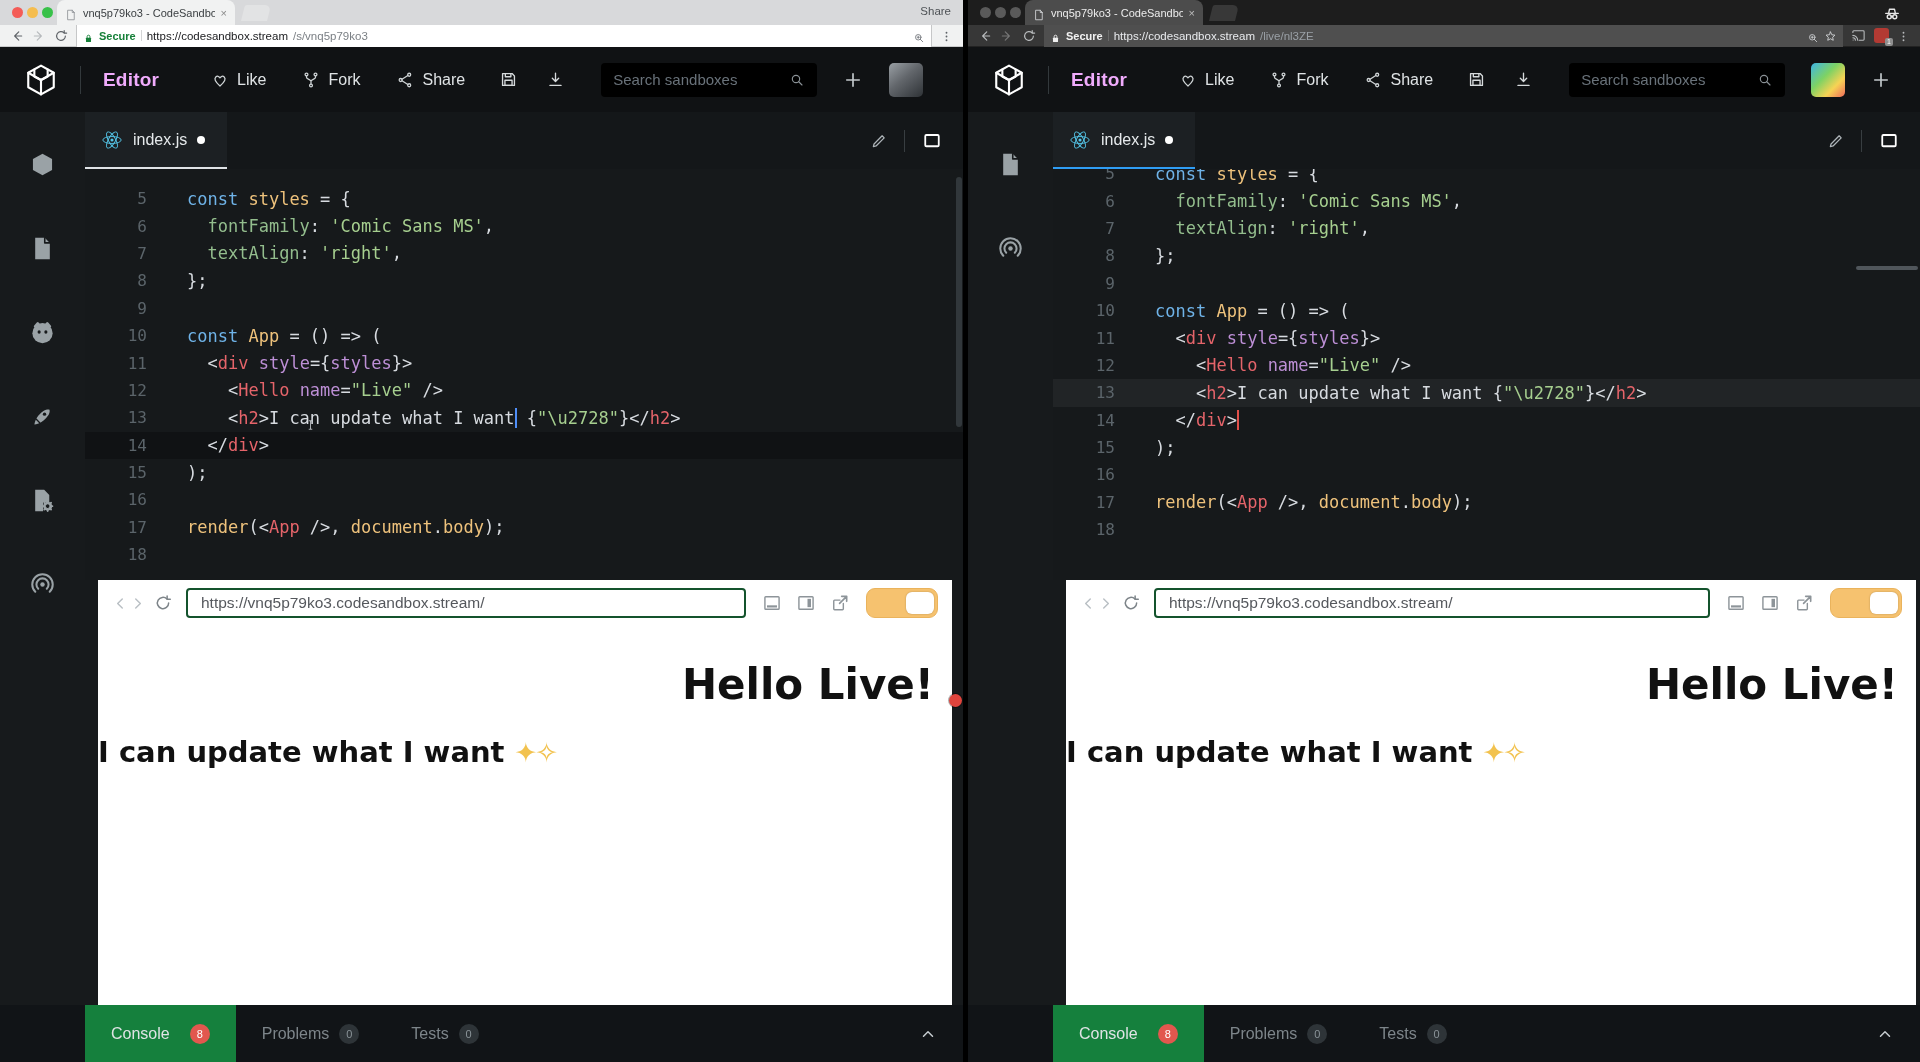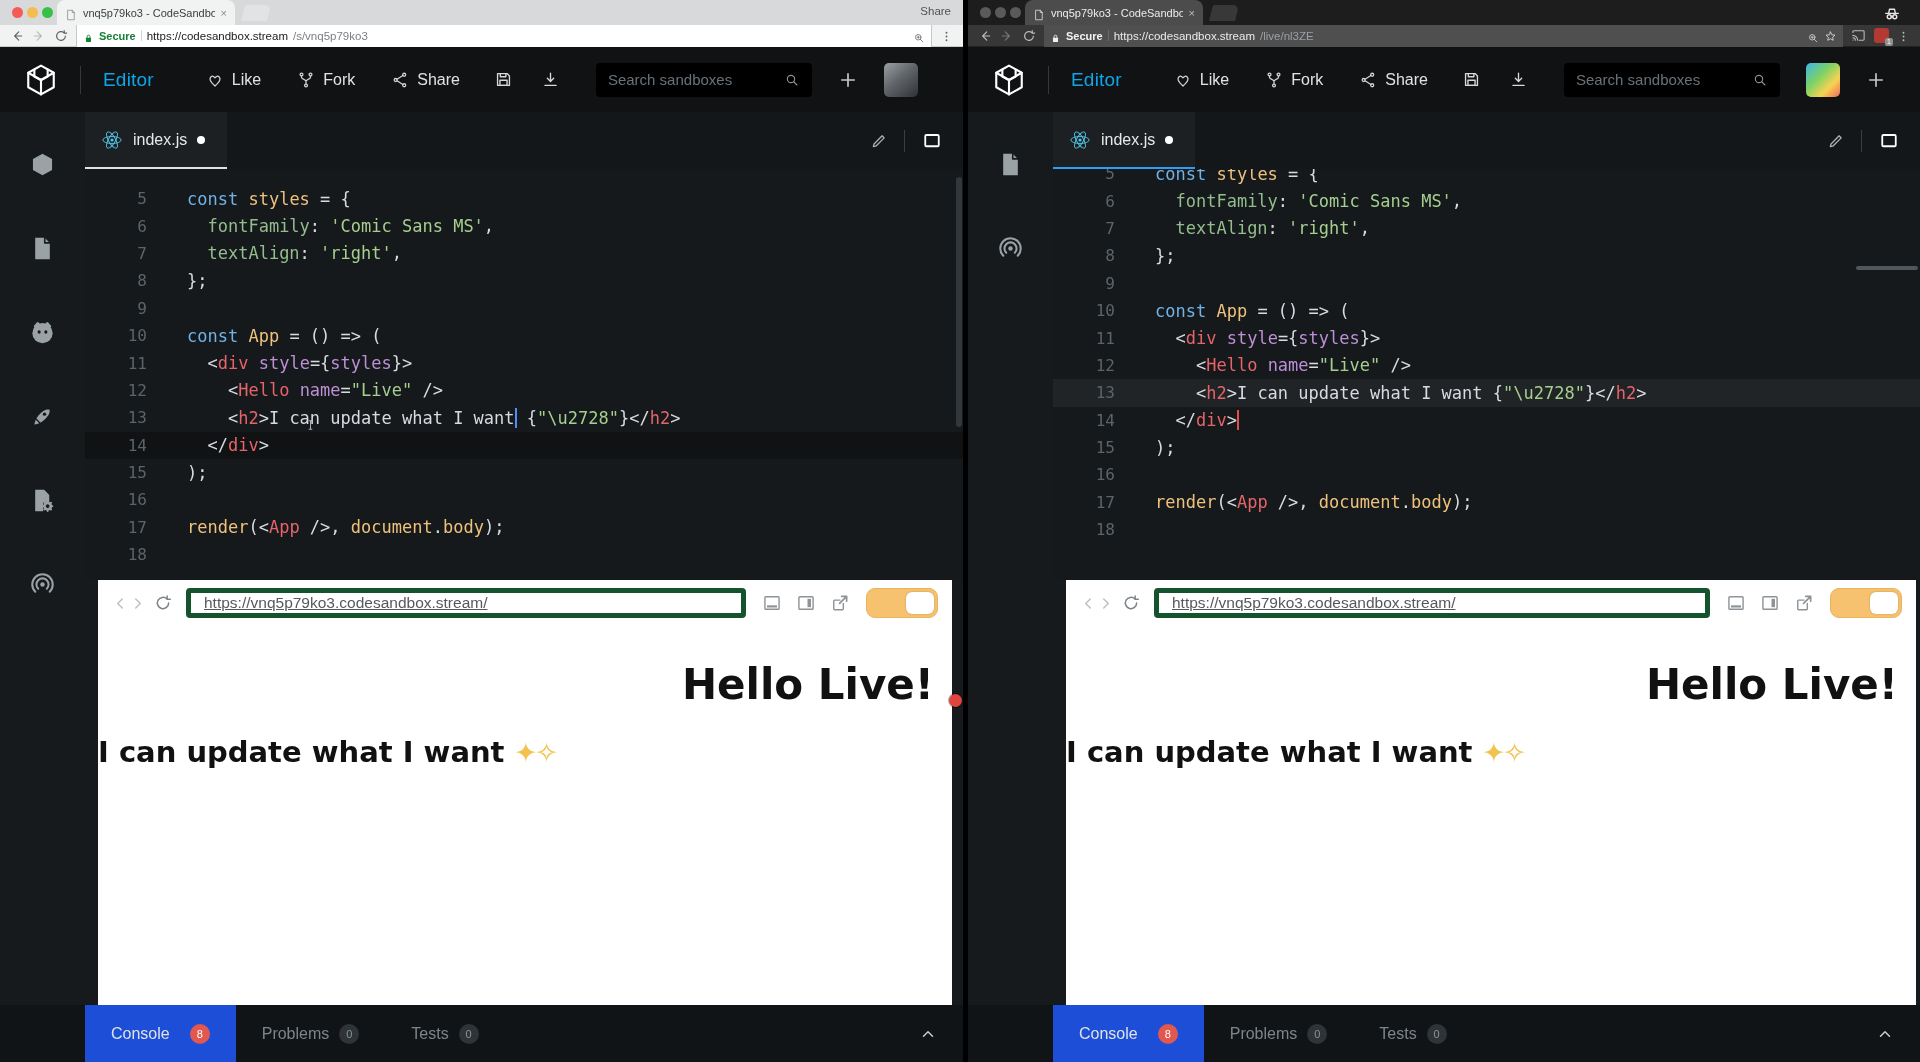--- a/index.html
+++ b/index.html
@@ -52,21 +52,21 @@
   .ext .bdg { position:absolute; right:-4px; bottom:-3px; background:#8f8f8f; color:#fff; font-size:7px;
               border-radius:2px; padding:0 2px; line-height:8px; }
   .dots { width:13px; height:13px; } .win-l .dots{color:#5f6368;} .win-r .dots{color:#b9bcbe;}
 
   
   .cs-root { position:absolute; left:0; right:0; top:47px; bottom:0; background:#171a1c; }
   .cs-header { position:absolute; left:0; right:0; top:0; height:65px; background:#101214;
                display:flex; align-items:center; padding:0 24px; }
   .cs-logo { width:34px; height:34px; color:#fff; flex:0 0 auto; }
   .hdiv { width:1px; height:28px; background:#33393c; margin:0 22px; }
-  .cs-title { font-size:19px; color:#0ea5e9; letter-spacing:.2px; }
+  .cs-title { font-size:19px; color:#f0abfc; letter-spacing:.2px;font-weight:bold; }
   .hnav { display:flex; align-items:center; margin-left:52px; gap:36px; }
   .hitem { display:flex; align-items:flex-start; gap:8px; color:#dfe3e5; font-size:16px; }
   .hitem .hic { width:18px; height:18px; color:#cfd4d6; }
   .hico { width:19px; height:19px; color:#d6dadc; margin-left:34px; }
   .srch { margin-left:36px; width:216px; height:34px; background:#000000; border-radius:4px;
           display:flex; align-items:center; padding:0 12px; }
   .srch .ph { color:#69727a; font-size:15px; flex:1; }
   .srch .mag { width:16px; height:16px; color:#8a9196; }
   .plus { width:20px; height:20px; color:#c3c9cc; margin-left:26px; }
   .avatar { width:34px; height:34px; border-radius:5px; margin-left:26px; flex:0 0 auto; }
@@ -110,39 +110,39 @@
   .cursor.blue { background:#4f8ef7; } .cursor.red { background:#e0504a; }
   .scrollthumb { position:absolute; right:1px; top:8px; width:6px; height:250px; background:#31373b; border-radius:3px; }
   .mini-line { position:absolute; right:2px; top:97px; width:62px; height:4px; background:#50565b; border-radius:2px; }
   .ibeam { position:absolute; left:218px; top:244px; width:15px; height:24px; color:#cdd2d5; }
 
   .cs-preview { position:absolute; left:98px; top:533px; height:425px; background:#fff; }
   .win-l .cs-preview { width:854px; } .win-r .cs-preview { width:850px; }
   .pbar { height:46px; display:flex; align-items:center; padding:0 14px; background:#fff; }
   .pnav { width:17px; height:17px; color:#b9bfc4; flex:0 0 auto; }
   .pref { width:18px; height:18px; color:#7d8489; margin-left:8px; flex:0 0 auto; }
-  .purl { flex:1; height:30px; border:5px solid #14532d; border-radius:4px; margin-left:14px;
-          display:flex; align-items:center; padding:0 13px; font-size:15.5px; color:#55585d; min-width:0;text-decoration:underline; }
+  .purl { flex:1; height:30px; border:2px solid #14532d; border-radius:4px; margin-left:14px;
+          display:flex; align-items:center; padding:0 13px; font-size:15.5px; color:#55585d; min-width:0; }
   .pics { display:flex; align-items:center; gap:14px; margin-left:16px; color:#8d9499; }
   .pic { width:20px; height:20px; }
   .toggle { width:72px; height:30px; border-radius:9px; background:#f6c26f; border:1px solid #eab35c;
             margin-left:16px; position:relative; flex:0 0 auto; }
   .knob { position:absolute; right:3px; top:3px; width:28px; height:22px; border-radius:6px; background:#fff;
           box-shadow:0 0 2px rgba(0,0,0,.25); }
   .pcontent { padding-top:34px; }
   .phead { font-family:"DejaVu Sans", sans-serif; font-weight:700; font-size:42px; color:#111;
            text-align:right; padding-right:18px; }
   .psub  { font-family:"DejaVu Sans", sans-serif; font-weight:700; font-size:29px; color:#111;
            text-align:left; padding-right:18px; margin-top:26px; }
   .sparkle { color:#f2c24e; font-size:27px; letter-spacing:-2px; }
 
   .cs-statusbar { position:absolute; left:0; right:0; bottom:0; height:57px; background:#111417;
                   display:flex; align-items:stretch; padding-left:85px; }
   .sb-tab { display:flex; align-items:center; gap:10px; padding:0 26px; font-size:16px; color:#7d858a; }
-  .sb-tab.active { background:#1d4ed8; color:#dfe3e5;gap:20px; }
+  .sb-tab.active { background:#15803d; color:#dfe3e5;gap:20px; }
   .badge { min-width:20px; height:20px; border-radius:10px; font-size:11px; display:flex;
            align-items:center; justify-content:center; padding:0 6px; background:#2e3438; color:#8b9499; }
   .badge.red { background:#e2574e; color:#fff; }
   .sb-chev { width:18px; height:18px; color:#c6ccd0; margin-left:auto; margin-right:26px; align-self:center; }
 
   .red-dot { position:absolute; left:949px; top:694px; width:13px; height:13px; border-radius:50%;
              background:#e0443d; box-shadow:0 0 0 1px rgba(0,0,0,.3); }
 </style>
 </head>
 <body>

